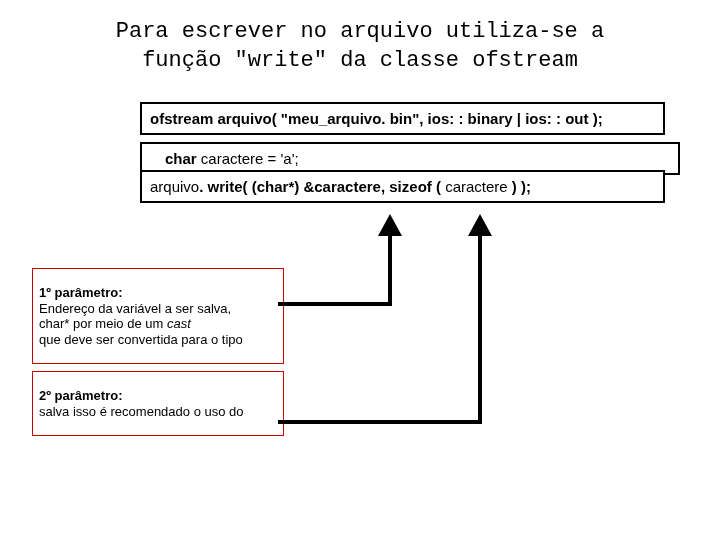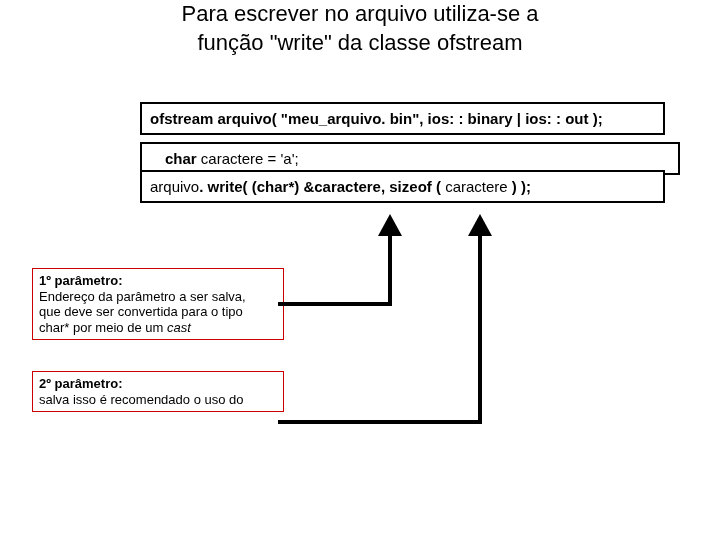--- a/index.html
+++ b/index.html
@@ -7,36 +7,38 @@
   padding: 0;
   width: 720px;
   height: 540px;
   font-family: Arial, sans-serif;
   background: #fff;
   position: relative;
 }
 .title {
   text-align: center;
   font-size: 22px;
+  padding-top: 18px;
   line-height: 1.3;
+  font-family: Liberation Mono, monospace;
 }
 .code-box {
   position: absolute;
   border: 2px solid #000;
   font-size: 15px;
   font-weight: bold;
   padding: 6px 8px;
   background: #fff;
 }
 .code-box .thin { font-weight: normal; }
 .note-box {
   position: absolute;
   border: 1px solid #c00;
   font-size: 13px;
-  padding: 4px 6px;
+  padding: 16px 6px;
   line-height: 1.2;
   background: #fff;
 }
 .note-box .bold { font-weight: bold; }
 .note-box .ital { font-style: italic; }
 .arrow-line {
   position: absolute;
   background: #000;
 }
 .arrow-head-up {
@@ -60,23 +62,23 @@
 </div>
 <div class="code-box" style="left:140px; top:142px; width:505px;padding-left:23px;">
   <span>char </span><span class="thin">caractere = 'a';</span>
 </div>
 <div class="code-box" style="left:140px; top:170px; width:505px;">
   <span class="thin">arquivo</span><span>. write( (char*) &amp;caractere, sizeof ( </span><span class="thin">caractere</span><span> ) );</span>
 </div>
 
 <div class="note-box" style="left:32px; top:268px; width:238px;">
   <div class="bold">1º parâmetro:</div>
-  <div>Endereço da parâmetro a ser salva,</div>
+  <div>Endereço da variável a ser salva,</div>
+  <div><span>char* por meio de um </span><span class="ital">cast</span></div>
   <div>que deve ser convertida para o tipo</div>
-  <div><span>char* por meio de um </span><span class="ital">cast</span></div>
 </div>
 
 <div class="note-box" style="left:32px; top:371px; width:238px;">
   <div class="bold">2º parâmetro:</div>
   <div>salva isso é recomendado o uso do</div>
 </div>
 
 <div>
   <div class="arrow-line" style="left:278px; top:302px; width:114px; height:4px;"></div>
   <div class="arrow-line" style="left:388px; top:236px; width:4px; height:70px;"></div>

